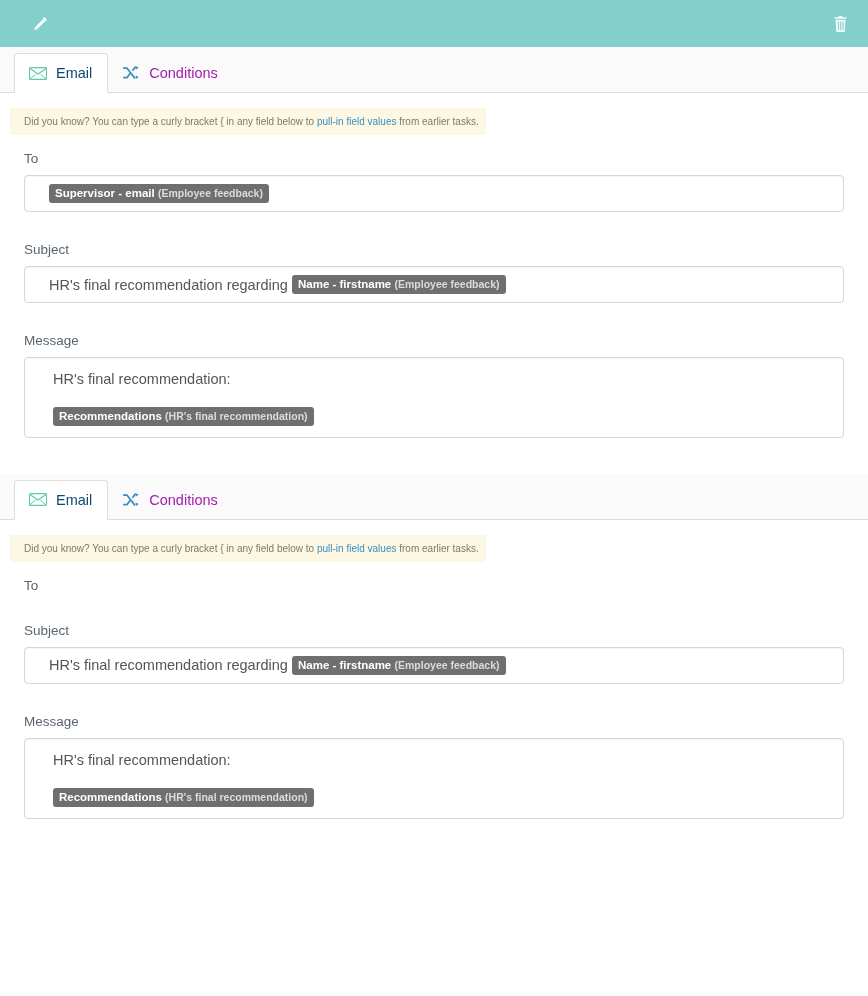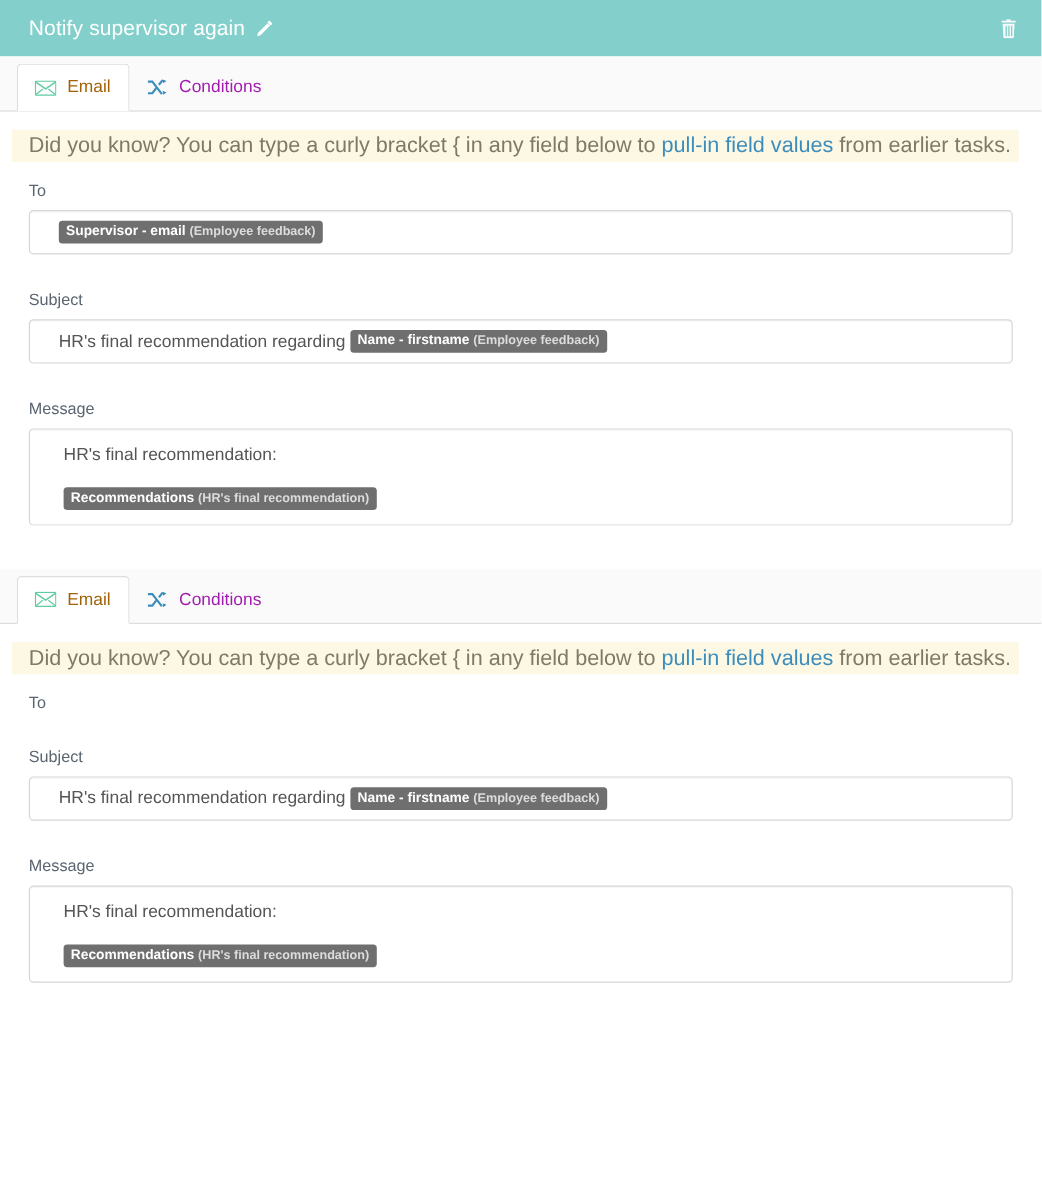--- a/index.html
+++ b/index.html
@@ -67,30 +67,30 @@
     position: relative;
     top: 1px;
     cursor: pointer;
     white-space: nowrap;
   }
   .tab.active {
     background: #ffffff;
     border: 1px solid #dddddd;
     border-bottom: 1px solid #ffffff;
     border-radius: 4px 4px 0 0;
-    color: #a16207;
+    color: #0c4a6e;
   }
   .tab.inactive { color: #a21caf; border: 1px solid transparent; }
   .tab-icon { display: inline-flex; align-items: center; }
 
   
   .tip {
     background: #fcf8e3;
     color: #7d7a68;
-    font-size: 18px;
+    font-size: 10px;
     line-height: 17px;
     padding: 5px 7px 5px 10px;
     display: inline-block;
     margin: 15px 0 0 0;
     white-space: nowrap;
   }
   .tip a { color: #3c8dbc; text-decoration: none; cursor: pointer; }
 
   
   .body-pad { padding: 0 24px 0 24px; }
@@ -146,21 +146,20 @@
   .msg-line { margin: 0 0 14px 0; }
 
   .card-gap { height: 36px; background: #ffffff; }
 </style>
 </head>
 <body>
 
 <div class="card">
 
   <div class="card-header">
-    <span class="card-title">Notify supervisor again</span>
     <span class="edit-icon">
       <svg width="15" height="15" viewBox="0 0 16 16" fill="#ffffff">
           <path d="M12.6 1.6c-.3-.3-.8-.3-1.1 0l-1 1 2.9 2.9 1-1c.3-.3.3-.8 0-1.1l-1.8-1.8zM10.7 3.5L2.2 12l-.9 3.1 3.1-.9 8.5-8.5-2.2-2.2z"></path>
         </svg>
     </span>
     <span class="header-spacer"></span>
     <span class="trash-icon">
       <svg width="15" height="16" viewBox="0 0 16 17" fill="#ffffff">
           <path d="M6 0h4v1.3h4.2v1.5H1.8V1.3H6V0zM2.7 4h10.6l-.7 12.1c-.02.5-.44.9-.95.9H4.35c-.5 0-.93-.4-.95-.9L2.7 4zm2.6 1.7v9.4h1.2V5.7H5.3zm2.4 0v9.4h1.2V5.7H7.7zm2.4 0v9.4h1.2V5.7h-1.2z"></path>
         </svg>

